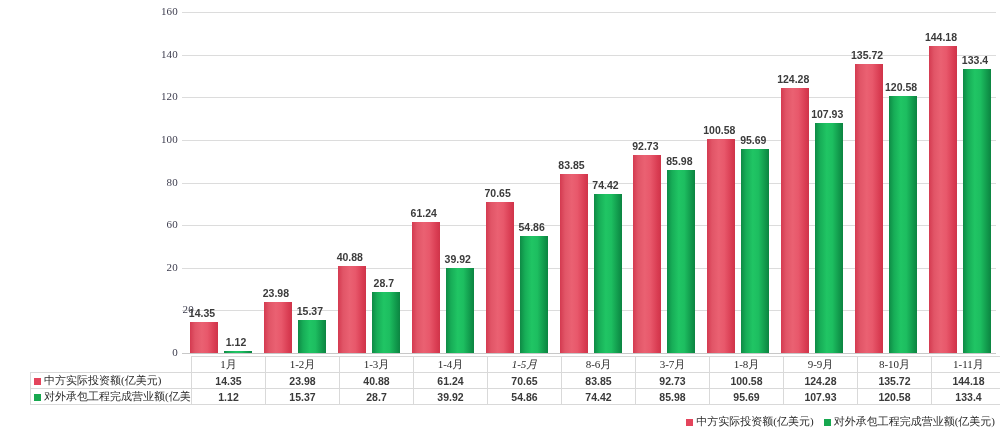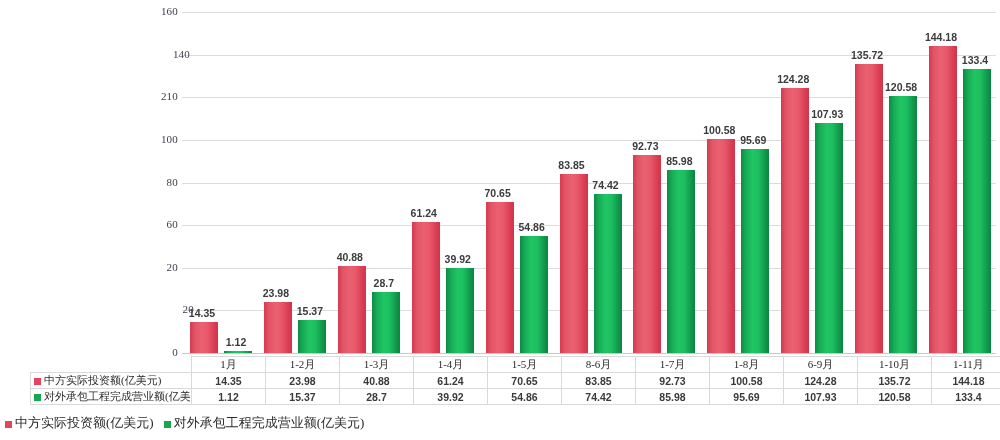--- a/index.html
+++ b/index.html
@@ -134,22 +134,22 @@
     vertical-align: -1px;
   }
   .sw.red   { background: #e4455c; }
   .sw.green { background: #17a84f; }
 
   
   #legend {
     position: absolute;
     left: 0; top: 414px;
     width: 1000px;
-    text-align: left;
-    font-size: 13px;
+    text-align: right;
+    font-size: 11px;
     color: #2a2a2a;
     font-family: "Liberation Serif", "DejaVu Serif", serif;
   }
   #legend .legend-item { display: inline-block; margin: 0 5px; }
 </style>
 </head>
 <body>
 
 <div id="root">
 
@@ -165,22 +165,22 @@
         <div class="gridline" style="top: 54.625px;"></div>
         <div class="gridline" style="top: 12px;"></div>
       </div>
     <div id="yticks">
         <div class="ytick" style="left: 144px; top: 346px;">0</div>
         <div class="ytick" style="left: 160px; top: 303.375px;">20</div>
         <div class="ytick" style="left: 144px; top: 260.75px;">20</div>
         <div class="ytick" style="left: 144px; top: 218.125px;">60</div>
         <div class="ytick" style="left: 144px; top: 175.5px;">80</div>
         <div class="ytick" style="left: 144px; top: 132.875px;">100</div>
-        <div class="ytick" style="left: 144px; top: 90.25px;">210</div>
-        <div class="ytick" style="left: 156px; top: 47.625px;">140</div>
+        <div class="ytick" style="left: 144px; top: 90.25px;">120</div>
+        <div class="ytick" style="left: 144px; top: 47.625px;">140</div>
         <div class="ytick" style="left: 144px; top: 5px;">160</div>
       </div>
     <div id="bars-layer">
         <div class="group" style="left: 4px; width: 73.9px;">
           <div class="bar red" title="中方实际投资额(亿美元) 1月: 14.35" style="height: 30.5834px;"></div>
           <div class="bar-label red-lbl" style="bottom: 33.5834px;">14.35</div>
           <div class="bar green" title="对外承包工程完成营业额(亿美元) 1月: 1.12" style="height: 2.387px;"></div>
           <div class="bar-label green-lbl" style="bottom: 5.387px;">1.12</div>
         </div>
         <div class="group" style="left: 77.9px; width: 73.9px;">
@@ -247,26 +247,26 @@
   </div>
 
   <table id="data-table">
     <tbody id="data-table-body">
         <tr>
           <td class="corner"></td>
           <td class="hdr" style="width: 74px;">1月</td>
           <td class="hdr" style="width: 74px;">1-2月</td>
           <td class="hdr" style="width: 74px;">1-3月</td>
           <td class="hdr" style="width: 74px;">1-4月</td>
-          <td class="hdr" style="width: 74px;">1-5月</td>
+          <td class="hdr" style="width: 74px; font-style: italic;">1-5月</td>
           <td class="hdr" style="width: 74px;">8-6月</td>
-          <td class="hdr" style="width: 74px;">1-7月</td>
+          <td class="hdr" style="width: 74px;">3-7月</td>
           <td class="hdr" style="width: 74px;">1-8月</td>
-          <td class="hdr" style="width: 74px;">6-9月</td>
-          <td class="hdr" style="width: 74px;">1-10月</td>
+          <td class="hdr" style="width: 74px;">9-9月</td>
+          <td class="hdr" style="width: 74px;">8-10月</td>
           <td class="hdr" style="width: 74px;">1-11月</td>
         </tr>
         <tr>
           <td class="rowlabel"><span class="sw red"></span>中方实际投资额(亿美元)</td>
           <td style="width: 74px;">14.35</td>
           <td style="width: 74px;">23.98</td>
           <td style="width: 74px;">40.88</td>
           <td style="width: 74px;">61.24</td>
           <td style="width: 74px;">70.65</td>
           <td style="width: 74px;">83.85</td>

